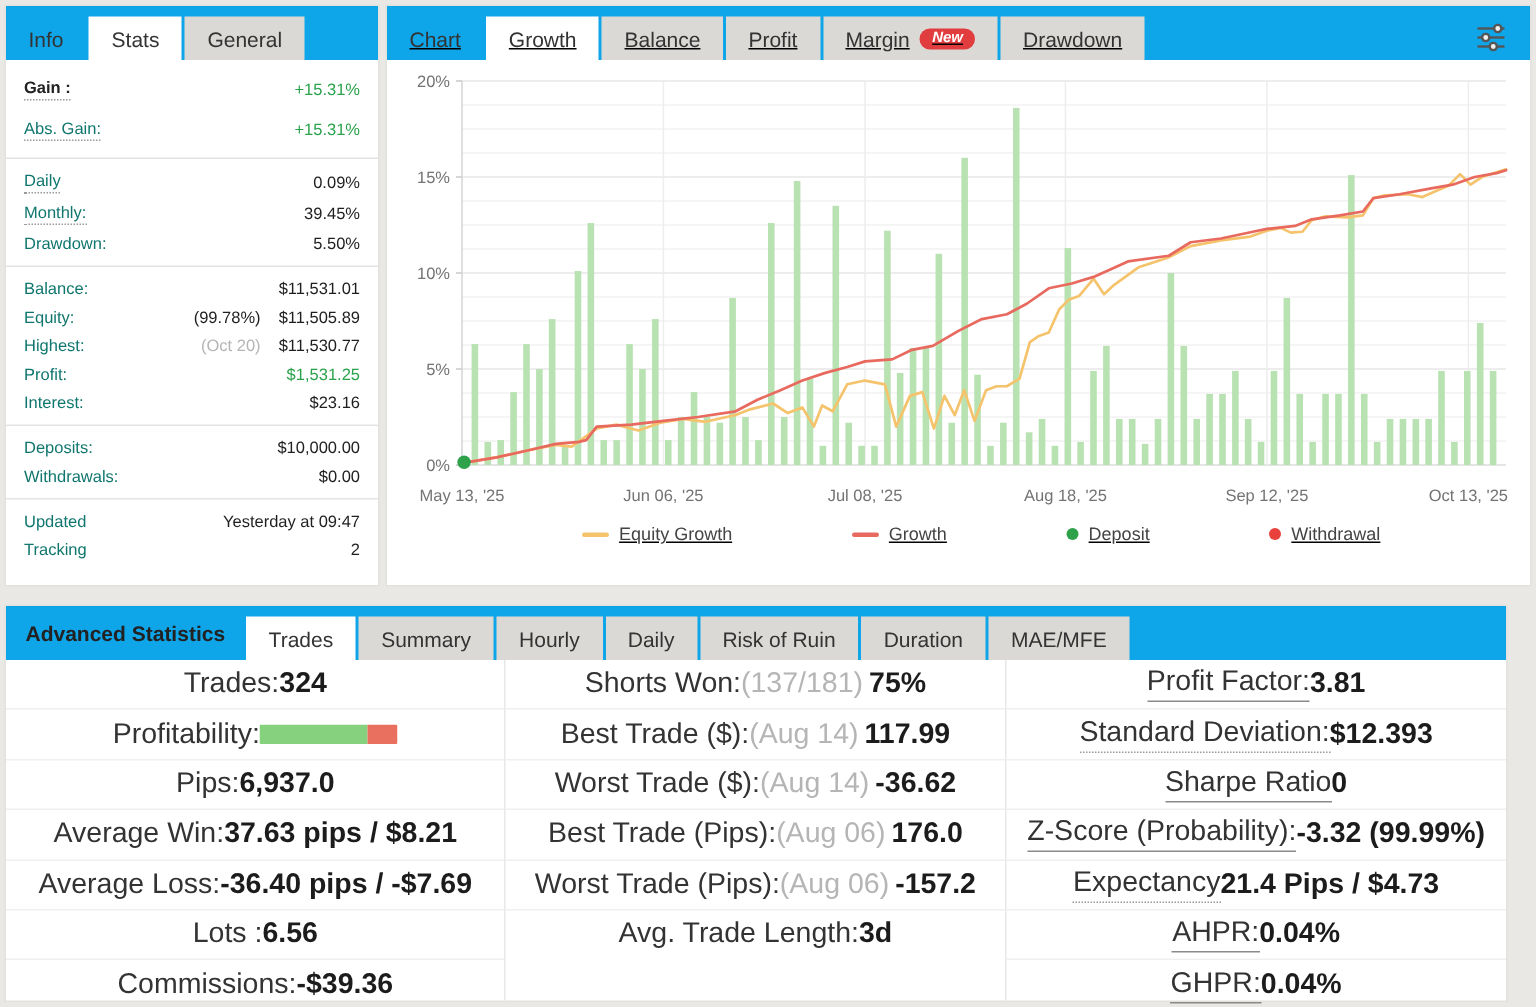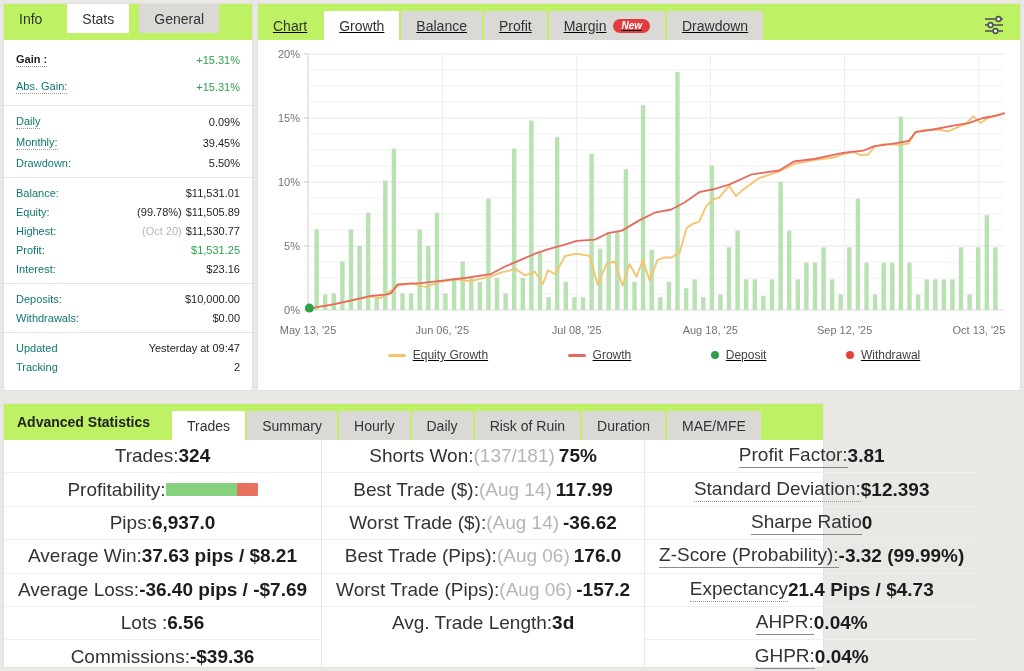--- a/index.html
+++ b/index.html
@@ -1,44 +1,44 @@
 <!DOCTYPE html>
 <html><head>
 <meta charset="utf-8">
 <style>
   html,body{margin:0;padding:0;}
   body{font-family:"Liberation Sans","DejaVu Sans",sans-serif;background:#e9e8e5;-webkit-font-smoothing:antialiased;}
   .page{position:relative;width:1024px;height:671px;background:#e9e8e5;overflow:hidden;}
   .panel{position:absolute;background:#fff;box-shadow:0 0 0 1px #e2e1de;}
   .left-panel{left:4px;top:4px;width:248px;height:386px;}
   .chart-panel{left:258px;top:4px;width:762px;height:386px;text-decoration:underline;}
-  .bottom-panel{left:4px;top:404px;width:819px;height:263px;}
+  .bottom-panel{left:4px;top:404px;width:1000px;height:263px;}
 
   
-  .tabstrip{background:#bef264;height:36px;display:flex;position:relative;gap:8px;}
+  .tabstrip{background:#0ea5e9;height:36px;display:flex;align-items:flex-end;position:relative;}
   .tabs-row{display:flex;align-items:flex-end;height:100%;}
   .tab{height:29px;display:flex;align-items:center;padding:0 15px;font-size:14px;color:#333;cursor:pointer;margin-right:2px;white-space:nowrap;}
   .tab-plain{background:transparent;}
   .tab-gray{background:#dbd9d6;}
   .tab-active{background:#fff;}
   .strip-title{font-size:14px;font-weight:bold;color:#222;padding:0 14px 0 13px;align-self:center;white-space:nowrap;}
   .badge{background:#e23d3e;color:#fff;font-size:10px;font-weight:bold;font-style:italic;border-radius:9px;padding:2px 8px;margin-left:7px;line-height:1;}
   .icon-btn{position:absolute;right:10px;top:6px;background:transparent;border:0;padding:4px;cursor:pointer;}
 
   
   .stats-list{padding:6px 12px 0 12px;}
   .srow{display:flex;justify-content:space-between;align-items:center;font-size:11px;}
   .srow.tall{padding:6.5px 0;}
   .srow.norm{padding:3.5px 0;}
   .slabel{color:#0f766e;}
   .slabel.lbold{font-weight:bold;color:#222;}
   .u-dotted{border-bottom:1px dotted #9a9a9a;padding-bottom:1px;}
   .u-solid{border-bottom:1px solid #8a8a8a;padding-bottom:1px;}
   .svalue{color:#1f1f1f;text-align:right;}
-  .svalue .pre{color:#b5b5b5;margin-right:4px;}
+  .svalue .pre{color:#b5b5b5;margin-right:12px;}
   .svalue .pre.dark{color:#1f1f1f;}
   .green{color:#2ba24c;}
   .divider{border-top:1px solid #e3e3e3;margin:5px -12px;}
 
   
   .chart-area{padding:2px 4px 0 2px;}
   .legend{display:flex;justify-content:space-around;padding:2px 60px 0 90px;}
   .legend-item{display:flex;align-items:center;font-size:12px;color:#444;}
   .legend-swatch-line{display:inline-block;width:18px;height:3px;border-radius:2px;margin-right:7px;}
   .legend-swatch-dot{display:inline-block;width:8px;height:8px;border-radius:50%;margin-right:7px;}

